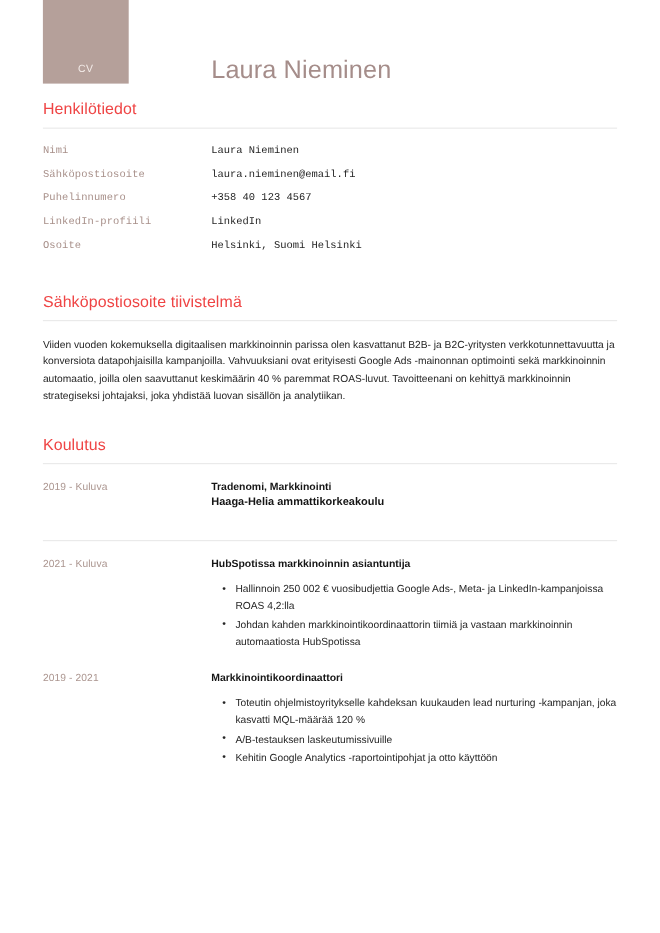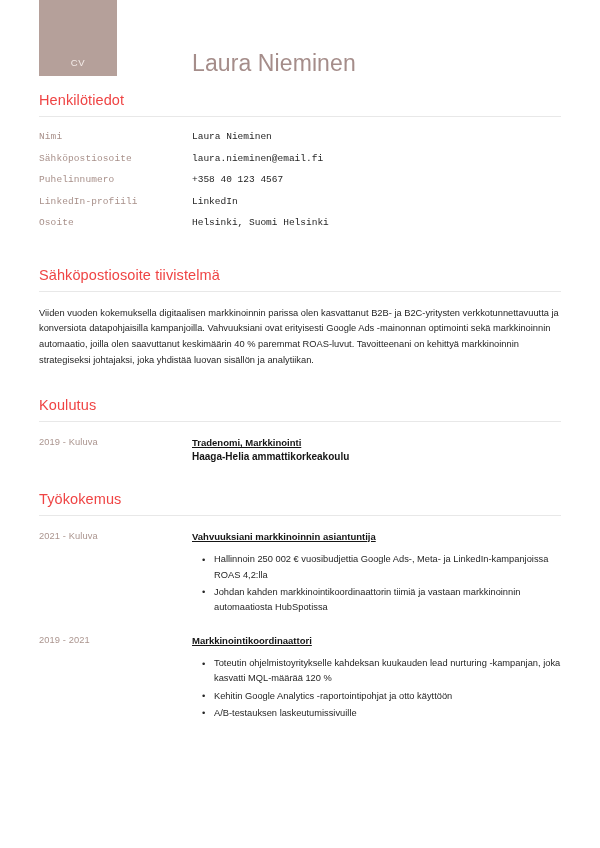--- a/index.html
+++ b/index.html
@@ -128,21 +128,20 @@
   }
   .entry-body {
     flex: 1 1 auto;
     min-width: 0;
   }
   .entry-title {
     font-size: 9.5px;
     font-weight: bold;
     color: #151515;
     line-height: 1.45;
-    text-decoration: underline;
   }
   .entry-org {
     font-size: 10px;
     font-weight: bold;
     color: #151515;
     line-height: 1.45;
   }
   .entry-bullets {
     margin: 9px 0 0 0;
     padding-left: 22px;
@@ -227,43 +226,42 @@
         <div class="entry-body">
           <div class="entry-title">Tradenomi, Markkinointi</div>
           <div class="entry-org">Haaga-Helia ammattikorkeakoulu</div>
         </div>
       </div>
     </div>
 
     <div class="sec-gap-md"></div>
 
     <div class="section">
-      <h2 class="section-title">Työkokemus</h2>
       <div class="section-rule"></div>
 
       <div class="entry">
         <div class="entry-date">2021 - Kuluva</div>
         <div class="entry-body">
-          <div class="entry-title">Vahvuuksiani markkinoinnin asiantuntija</div>
+          <div class="entry-title">HubSpotissa markkinoinnin asiantuntija</div>
           <ul class="entry-bullets">
             <li>Hallinnoin 250 002 € vuosibudjettia Google Ads-, Meta- ja LinkedIn-kampanjoissa ROAS 4,2:lla</li>
             <li>Johdan kahden markkinointikoordinaattorin tiimiä ja vastaan markkinoinnin automaatiosta HubSpotissa</li>
           </ul>
         </div>
       </div>
 
       <div class="entry-gap"></div>
 
       <div class="entry">
         <div class="entry-date">2019 - 2021</div>
         <div class="entry-body">
           <div class="entry-title">Markkinointikoordinaattori</div>
           <ul class="entry-bullets">
             <li>Toteutin ohjelmistoyritykselle kahdeksan kuukauden lead nurturing -kampanjan, joka kasvatti MQL-määrää 120 %</li>
+            <li>A/B-testauksen laskeutumissivuille</li>
             <li>Kehitin Google Analytics -raportointipohjat ja otto käyttöön</li>
-            <li>A/B-testauksen laskeutumissivuille</li>
           </ul>
         </div>
       </div>
     </div>
 
   </div>
 </div>
 
 </body></html>

